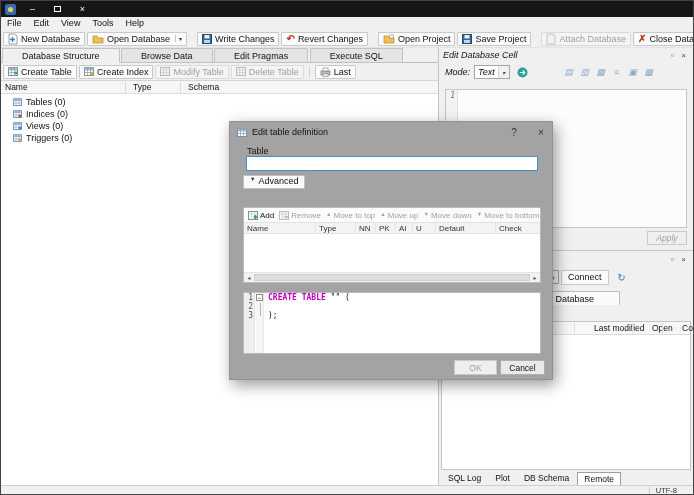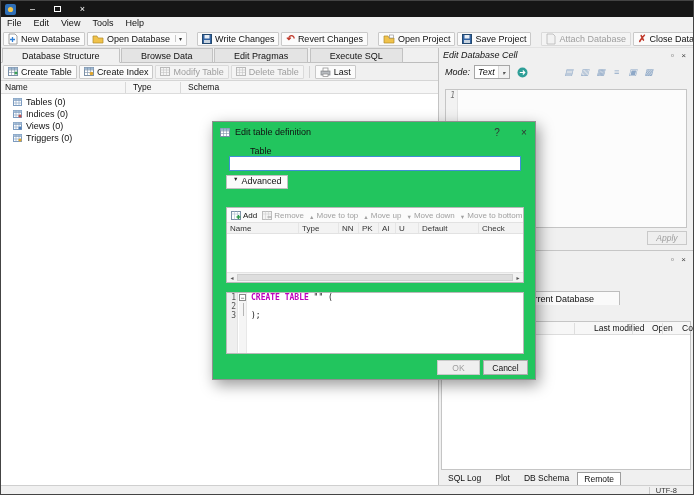--- a/index.html
+++ b/index.html
@@ -79,38 +79,38 @@
   .dtab { height:14px; line-height:13px; padding:0 6px; font-size:8.5px; }
   .dtab.sel { background:#fff; border:1px solid #9e9e9e; }
 
   
   .statusbar { position:absolute; left:0; right:0; bottom:0; height:9px; background:#f0f0f0; border-top:1px solid #cfcfcf;
                display:flex; align-items:center; justify-content:flex-end; font-size:7.5px; color:#333;
                padding-right:16px; gap:6px; }
   .ssep { width:1px; height:7px; background:#c9c9c9; }
 
   
-  .dialog { position:absolute; left:211px; top:120px; width:324px; height:259px; background:#22c55e;
+  .dialog { position:absolute; left:228px; top:120px; width:324px; height:259px; background:#a3a3a3;
             border:1px solid #909090; box-shadow:3px 5px 14px rgba(0,0,0,.4); z-index:20; }
   .dtitle { position:absolute; top:0; left:0; right:0; height:20px; display:flex; align-items:center; padding-left:7px; gap:5px; }
   .dtitle .t { flex:1; }
   .dhbtn { width:22px; height:20px; display:flex; align-items:center; justify-content:center; color:#333; font-size:10px; }
-  .dlabel { position:absolute; left:17px; top:24px;margin-left:20px; }
+  .dlabel { position:absolute; left:17px; top:24px; }
   .dinput { position:absolute; left:16px; top:34px; width:292px; height:15px; border:1px solid #3f8fd6;
             background:#fff; font:9px "Liberation Sans",sans-serif; padding:0 3px; outline:none; }
   .advbtn { position:absolute; left:13px; top:53px; height:14px; display:inline-flex; align-items:flex-start; gap:3px;
             padding:0 6px; background:#fbfbfb; border:1px solid #c0c0c0; }
   .advbtn .ar { font-size:5.5px; color:#222; }
   .dtabs { position:absolute; left:13px; top:71px; height:15px; }
   .dtab2 { display:inline-block; height:15px; line-height:14px; padding:0 7px; background:#e9e9e9;
            border:1px solid #bfbfbf; margin-right:-1px; }
   .dtab2.sel { background:#fbfbfb; border-bottom:1px solid #fbfbfb; position:relative; z-index:2; }
   .fpanel { position:absolute; left:13px; top:85px; width:298px; height:76px; background:#fbfbfb; border:1px solid #b9b9b9; }
   .fbar { height:14px; display:flex; align-items:center; gap:5px; padding:0 4px; font-size:8px; white-space:nowrap; }
-  .act { display:inline-flex; align-items:flex-end; gap:2px; }
+  .act { display:inline-flex; align-items:flex-start; gap:2px; }
   .act.dis { color:#a0a0a0; }
   .mvic { font-size:5.5px; color:#a0a0a0; }
   .fhead { position:relative; height:12px; background:#f3f3f3; border-top:1px solid #e2e2e2; border-bottom:1px solid #e2e2e2;
            display:flex; font-size:8px; color:#333; }
   .fh { border-right:1px solid #e5e5e5; padding-left:3px; line-height:11px; overflow:hidden; white-space:nowrap; }
   .fbody { height:38px; background:#fff; }
   .hscroll { position:relative; height:10px; background:#f3f3f3; border-top:1px solid #e5e5e5; display:flex; align-items:center; }
   .harr { width:10px; height:9px; display:flex; align-items:center; justify-content:center; font-size:6px; color:#555; }
   .hthumb { flex:1; height:7px; background:#dedede; border:1px solid #cfcfcf; }
   .sqlbox { position:absolute; left:13px; top:170px; width:298px; height:62px; background:#fff; border:1px solid #b9b9b9;
@@ -349,20 +349,28 @@
       </div>
       <div class="btn dis applybtn">Apply</div>
     </div>
 
     <div class="dock2">
       <div class="dockhdr">
         <span class="t"></span>
         <span class="dkic">▫</span>
         <span class="dkic">×</span>
       </div>
+      <div class="d2bar">
+        <span class="combo idcombo">
+          <span></span>
+          <span class="ca">▾</span>
+        </span>
+        <span class="connect">Connect</span>
+        <span class="refresh">↻</span>
+      </div>
       <div class="rtab">Current Database</div>
       <div class="rcontent">
         <div class="rc-header">
           <span class="rc-cell" style="left:136px;width:54px;">Last modified</span>
           <span class="rc-cell" style="left:194px;width:26px;">Open</span>
           <span class="rc-cell" style="left:224px;width:27px;">Commit</span>
           <span class="rc-sep" style="left:132px;"></span>
           <span class="rc-sep" style="left:190px;"></span>
           <span class="rc-sep" style="left:220px;"></span>
         </div>

